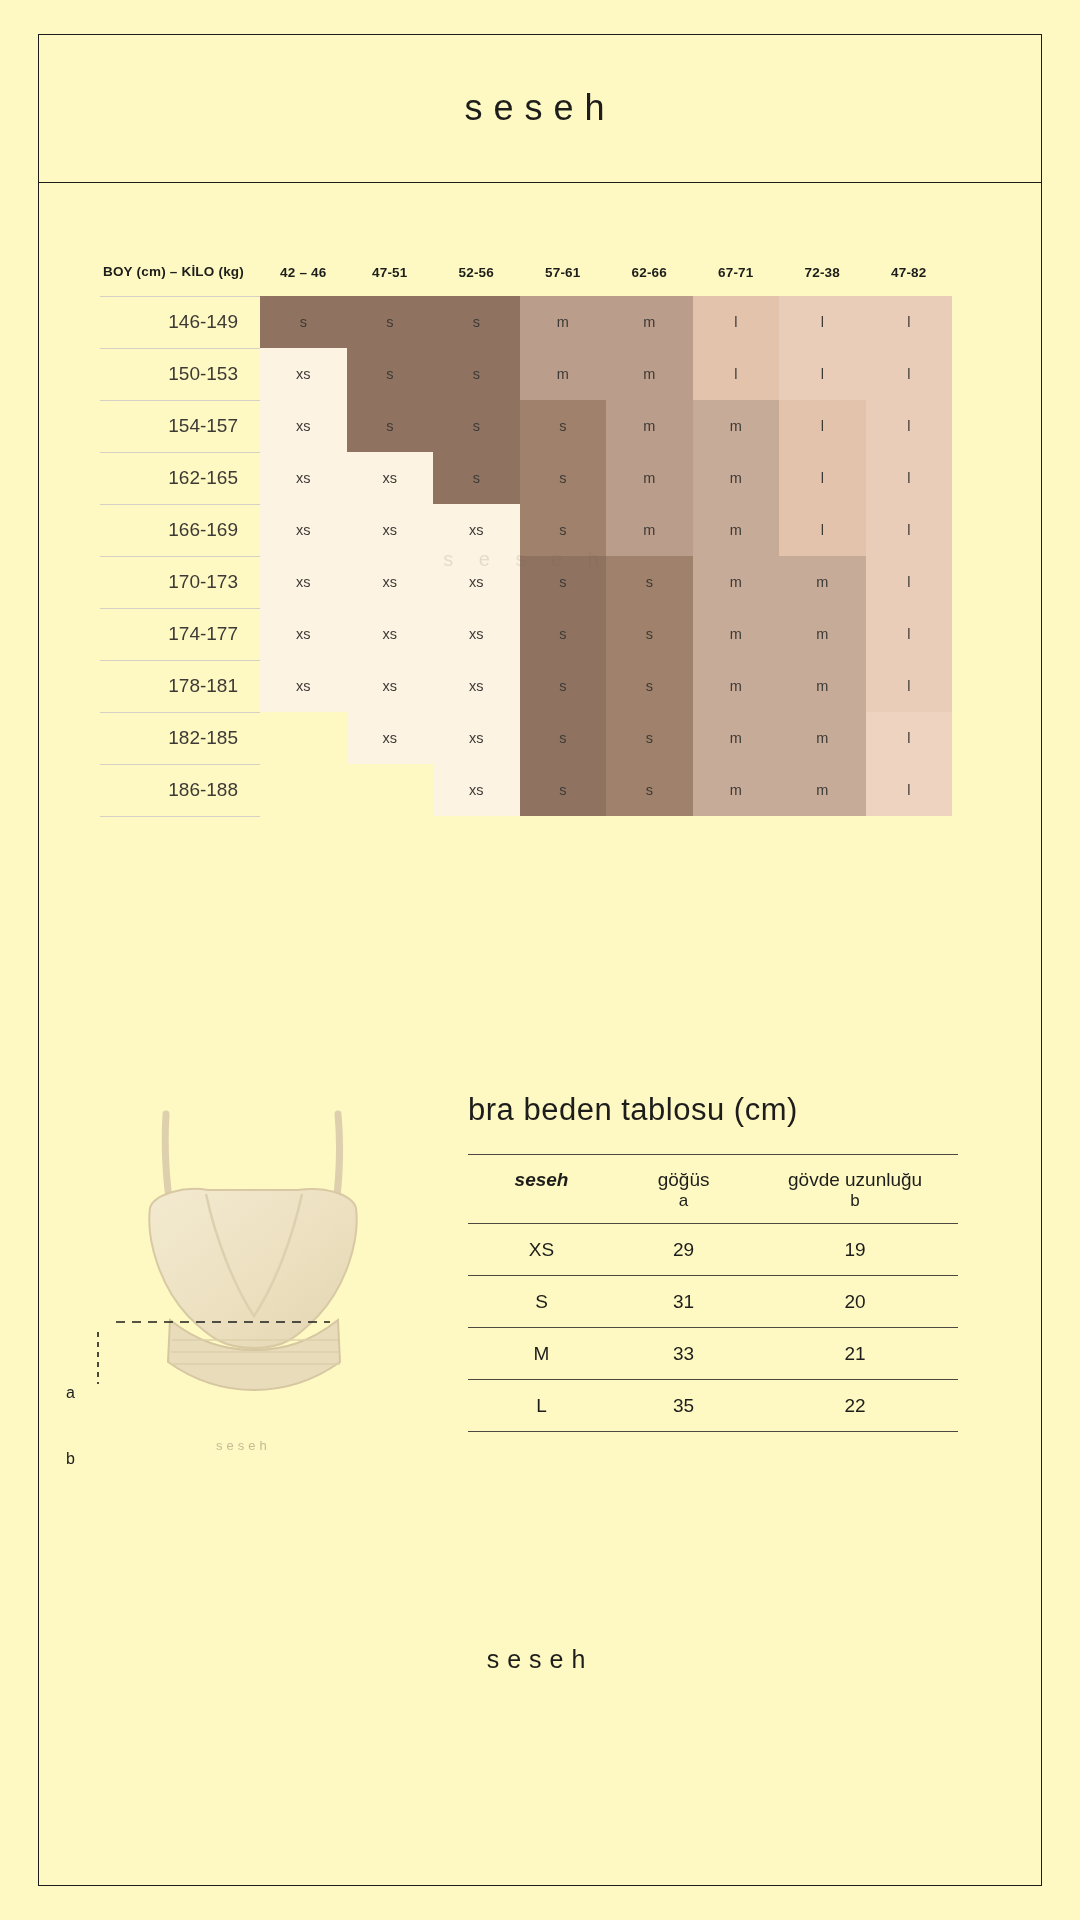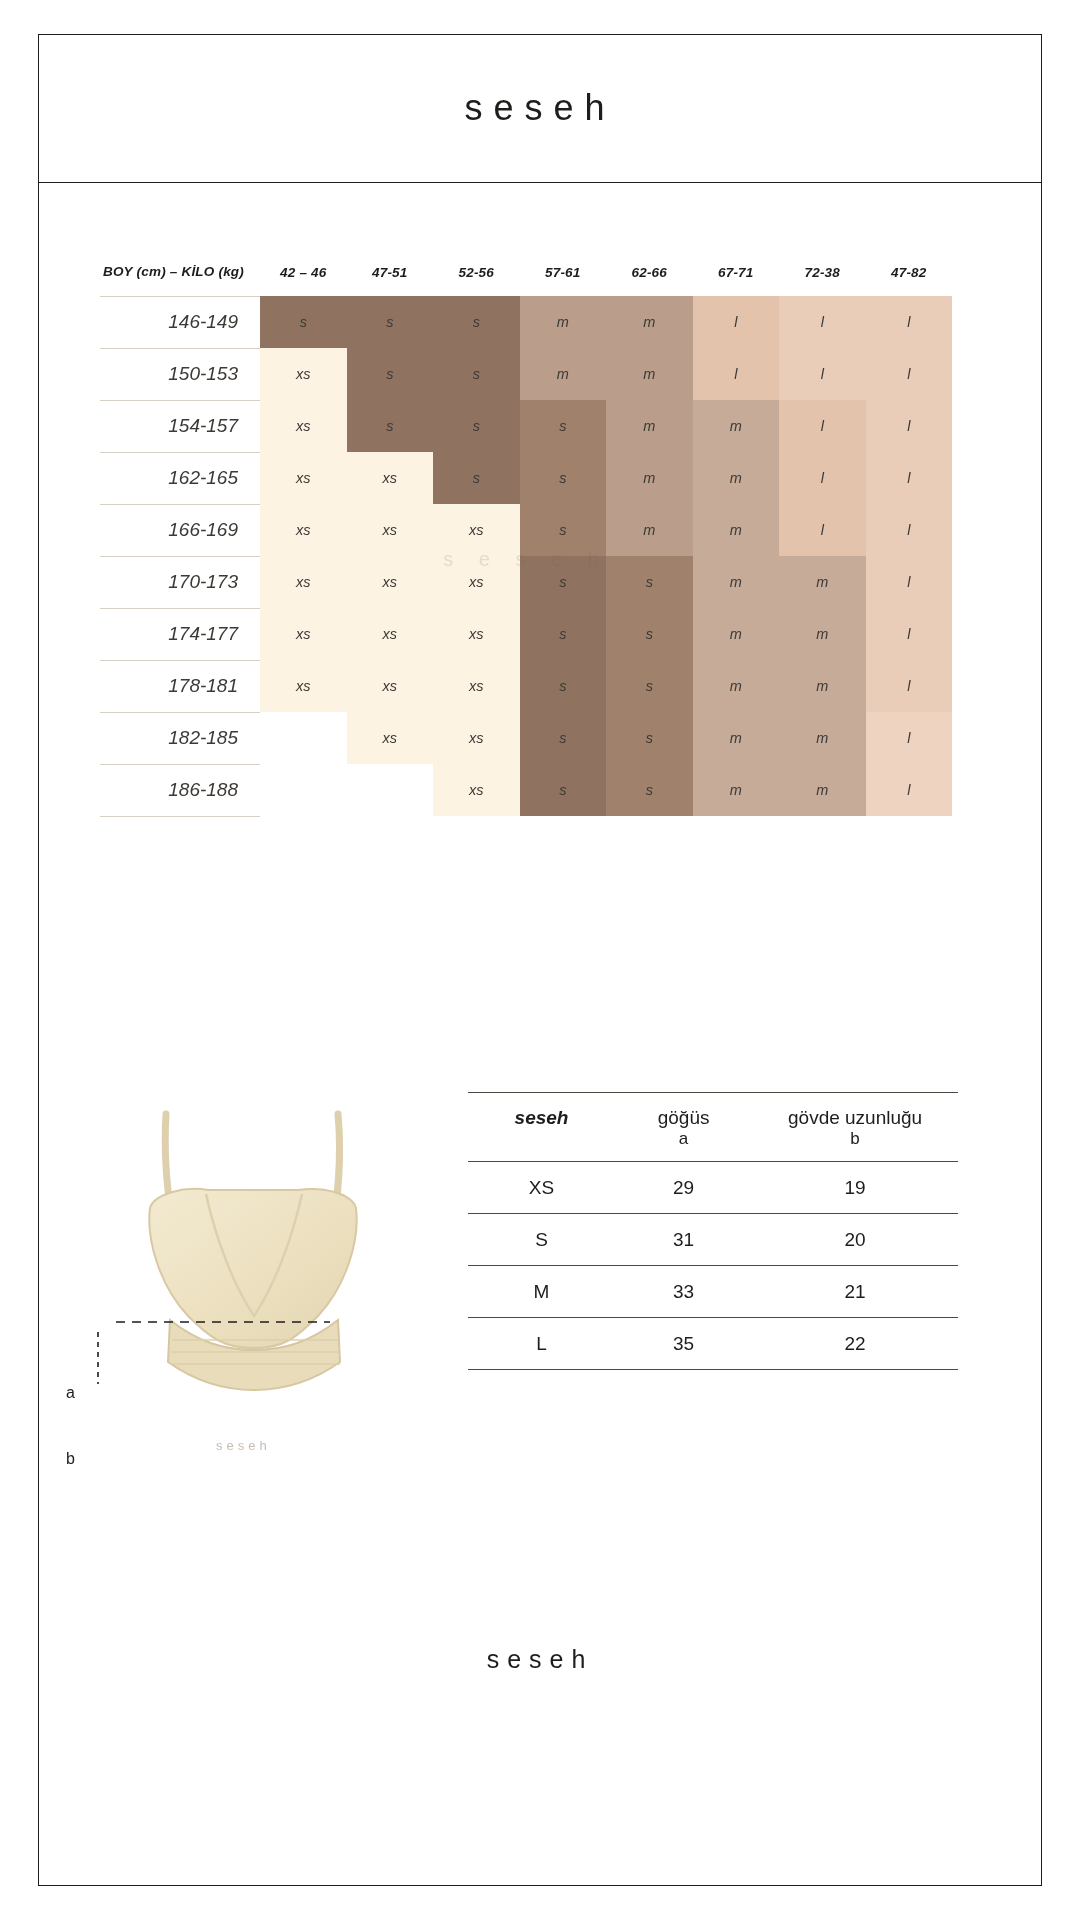--- a/index.html
+++ b/index.html
@@ -7,21 +7,21 @@
     width: 1080px;
     height: 1920px;
     background: #e6e1da;
     font-family: "Liberation Sans", sans-serif;
     overflow: hidden;
   }
   .page {
     position: relative;
     width: 1080px;
     height: 1920px;
-    background: #ffffff;
+    background: #fef9c3;
     padding: 34px 38px;
   }
   .frame {
     position: absolute;
     left: 38px;
     top: 34px;
     right: 38px;
     bottom: 34px;
     border: 1.5px solid #1d1d1b;
   }
@@ -48,21 +48,20 @@
   .matrix-wrap {
     position: absolute;
     left: 100px;
     top: 248px;
     width: 852px;
   }
   table.matrix {
     border-collapse: collapse;
     width: 852px;
     table-layout: fixed;
-    font-style: italic;
   }
   table.matrix col.rowhead { width: 160px; }
   table.matrix th, table.matrix td {
     height: 52px;
     text-align: center;
     vertical-align: middle;
     font-size: 14.5px;
     color: #3d3a36;
   }
   table.matrix thead th {
@@ -393,20 +392,21 @@
 
         <line x1="10" y1="242" x2="10" y2="294" stroke="#1d1d1b" stroke-width="1.6" stroke-dasharray="5 5"></line>
       </svg>
       <div class="bra-label-wm">seseh</div>
     </div>
 
     <div class="dim-a">a</div>
     <div class="dim-b">b</div>
 
     <div class="size-table-wrap">
+      <div class="size-title">bra beden tablosu (cm)</div>
       <table class="sizes">
         <colgroup>
             <col style="width:30%">
             <col style="width:28%">
             <col style="width:42%">
           </colgroup>
         <thead>
           <tr>
             <th class="beden-h">seseh</th>
             <th>göğüs</th>

